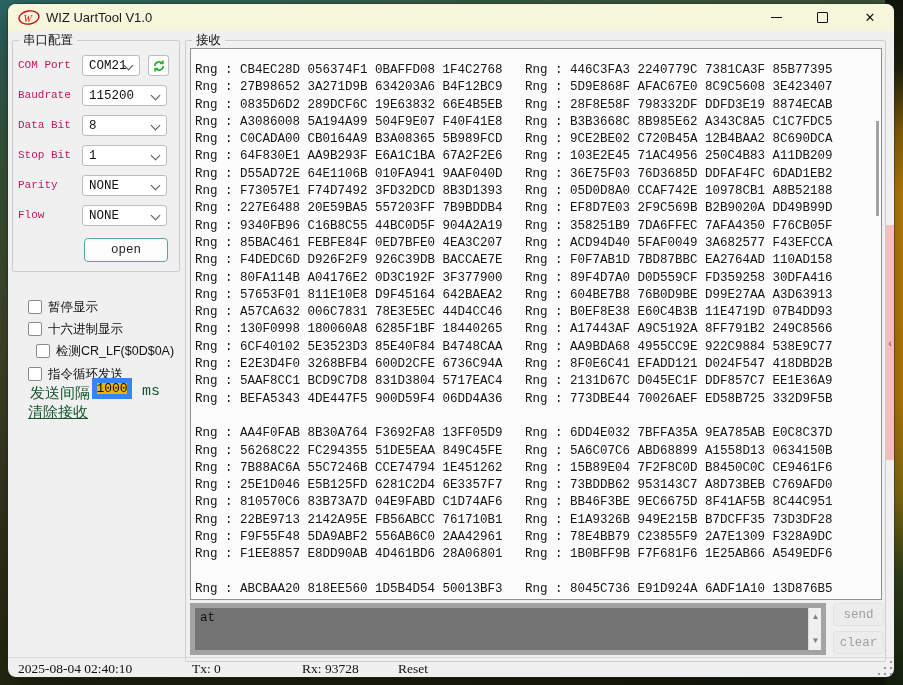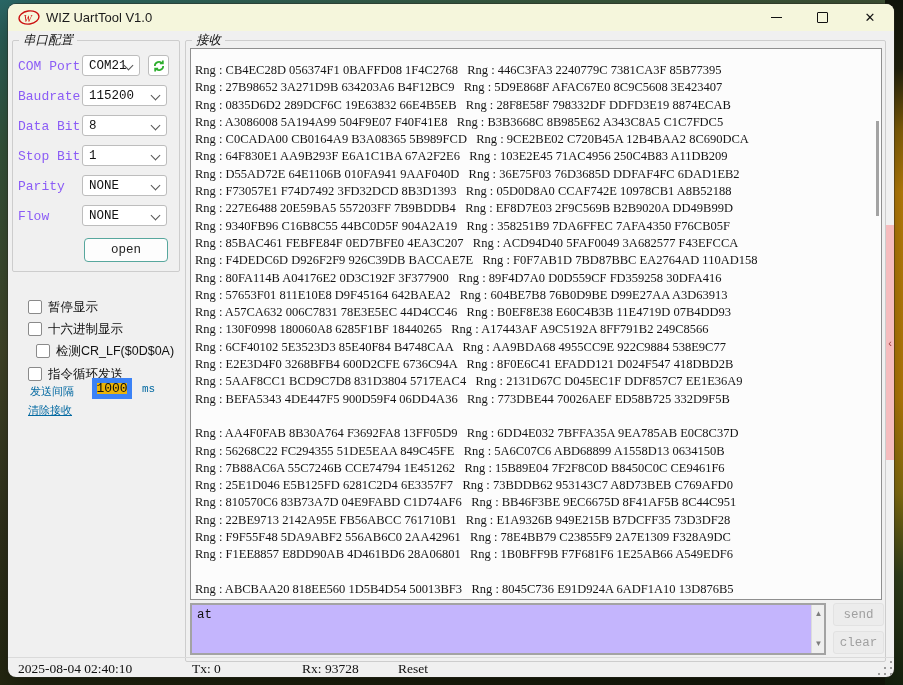--- a/index.html
+++ b/index.html
@@ -17,50 +17,50 @@
     background:#f0f0f0;overflow:hidden;
     box-shadow:0 0 0 1px rgba(40,40,30,.45),0 10px 30px rgba(0,0,0,.4);}
   .titlebar{position:absolute;left:0;top:0;width:886px;height:27px;background:#f5f6dc;}
   .app-logo{position:absolute;left:10px;top:6px;width:22px;height:15px;}
   .win-title{position:absolute;left:38px;top:6px;font-size:13px;color:#1a1a1a;white-space:nowrap;}
   .cap-btn{position:absolute;top:0;width:36px;height:27px;display:flex;align-items:center;justify-content:center;}
   .glyph-min{width:11px;height:0;border-top:1px solid #111;}
   .glyph-max{width:9px;height:9px;border:1.2px solid #111;border-radius:1px;}
   .glyph-close{font-size:13px;color:#111;line-height:1;}
   .groupbox{position:absolute;border:1px solid #cdcdcd;border-radius:2px;}
-  .group-label{position:absolute;top:-9px;left:6px;background:#f0f0f0;padding:0 4px;font-size:12.5px;color:#111;white-space:nowrap;font-style:italic;}
+  .group-label{position:absolute;top:-9px;left:6px;background:#f0f0f0;padding:0 4px;font-size:12.5px;color:#111;white-space:nowrap;}
   .mono{font-family:"Liberation Mono","DejaVu Sans Mono",monospace;}
-  .field-label{position:absolute;left:10px;font-size:13px;color:#8b5cf6;white-space:nowrap;
+  .field-label{position:absolute;left:10px;font-size:11px;color:#be185d;white-space:nowrap;
     font-family:"Liberation Mono","DejaVu Sans Mono",monospace;}
   .combo{position:absolute;height:21px;background:#fff;border:1px solid #bdbdbd;border-radius:3px;
     font-family:"Liberation Mono","DejaVu Sans Mono",monospace;font-size:12.5px;color:#111;
     display:flex;align-items:center;padding-left:6px;box-sizing:border-box;}
   .chev{position:absolute;right:7px;top:6px;width:6px;height:6px;
     border-right:1.3px solid #555;border-bottom:1.3px solid #555;transform:rotate(45deg);}
   .refresh-btn{position:absolute;width:21px;height:21px;background:#fff;border:1px solid #bdbdbd;border-radius:3px;
     display:flex;align-items:center;justify-content:center;box-sizing:border-box;}
   .open-btn{position:absolute;height:24px;background:#fdfdfd;border:1px solid #57a79d;border-radius:4px;
     font-family:"Liberation Mono","DejaVu Sans Mono",monospace;font-size:12.5px;color:#222;
     display:flex;align-items:center;justify-content:center;box-sizing:border-box;}
   .cbx-row{position:absolute;left:20px;height:16px;display:flex;align-items:center;}
   .cbx{width:12px;height:12px;background:#fff;border:1px solid #8a8a8a;border-radius:2px;margin-right:6px;flex:none;}
   .cbx-label{font-size:12.5px;color:#111;white-space:nowrap;}
   .interval-input{position:absolute;background:#eab308;border:5px solid #3b82f6;
     font-family:Liberation Mono, monospace;font-size:13px;color:#111;
     display:flex;align-items:center;justify-content:center;box-sizing:border-box;}
-  .plain-label{position:absolute;font-size:11px;color:#0369a1;white-space:nowrap;}
+  .plain-label{position:absolute;font-size:15px;color:#14532d;white-space:nowrap;}
   .link{text-decoration:underline;}
   .rx-area{position:absolute;left:182px;top:44px;width:692px;height:552px;background:#fcfcfc;
     border:1px solid #8f8f8f;box-sizing:border-box;overflow:hidden;}
   .rx-log{position:absolute;left:4px;top:13px;white-space:pre;
-    font-family:Liberation Serif, serif;font-size:12.5px;line-height:17.3px;color:#151515;}
+    font-family:Liberation Mono, monospace;font-size:12.5px;line-height:17.3px;color:#151515;}
   .log-line{height:17.3px;}
   .scroll-thumb{position:absolute;right:2px;top:72px;width:3px;height:95px;background:#a3a3a3;}
-  .tx-input{position:absolute;left:182px;top:599px;width:636px;height:52px;background:#c4b5fd;
-    border:2px solid #a3a3a3;box-sizing:border-box;}
+  .tx-input{position:absolute;left:182px;top:599px;width:636px;height:52px;background:#737373;
+    border:5px solid #a3a3a3;box-sizing:border-box;}
   .tx-text{position:absolute;left:5px;top:3px;font-family:"Liberation Mono","DejaVu Sans Mono",monospace;
     font-size:12.5px;color:#111;white-space:pre;}
   .spin-strip{position:absolute;right:0;top:0;width:13px;height:100%;background:#efefef;border-left:1px solid #dcdcdc;box-sizing:border-box;}
   .spin-up,.spin-down{position:absolute;left:0;width:13px;text-align:center;font-size:8px;color:#7d7d7d;line-height:1;}
   .spin-up{top:5px;}
   .spin-down{bottom:5px;}
   .gray-btn{position:absolute;left:825px;width:51px;height:23px;background:#ececec;border:1px solid #e2e2e2;
     border-radius:3px;font-family:"Liberation Mono","DejaVu Sans Mono",monospace;font-size:12.5px;color:#a0a0a0;
     display:flex;align-items:center;justify-content:center;box-sizing:border-box;}
   .status-sep{position:absolute;left:0;top:653px;width:886px;height:0;border-top:1px solid #dadada;}

